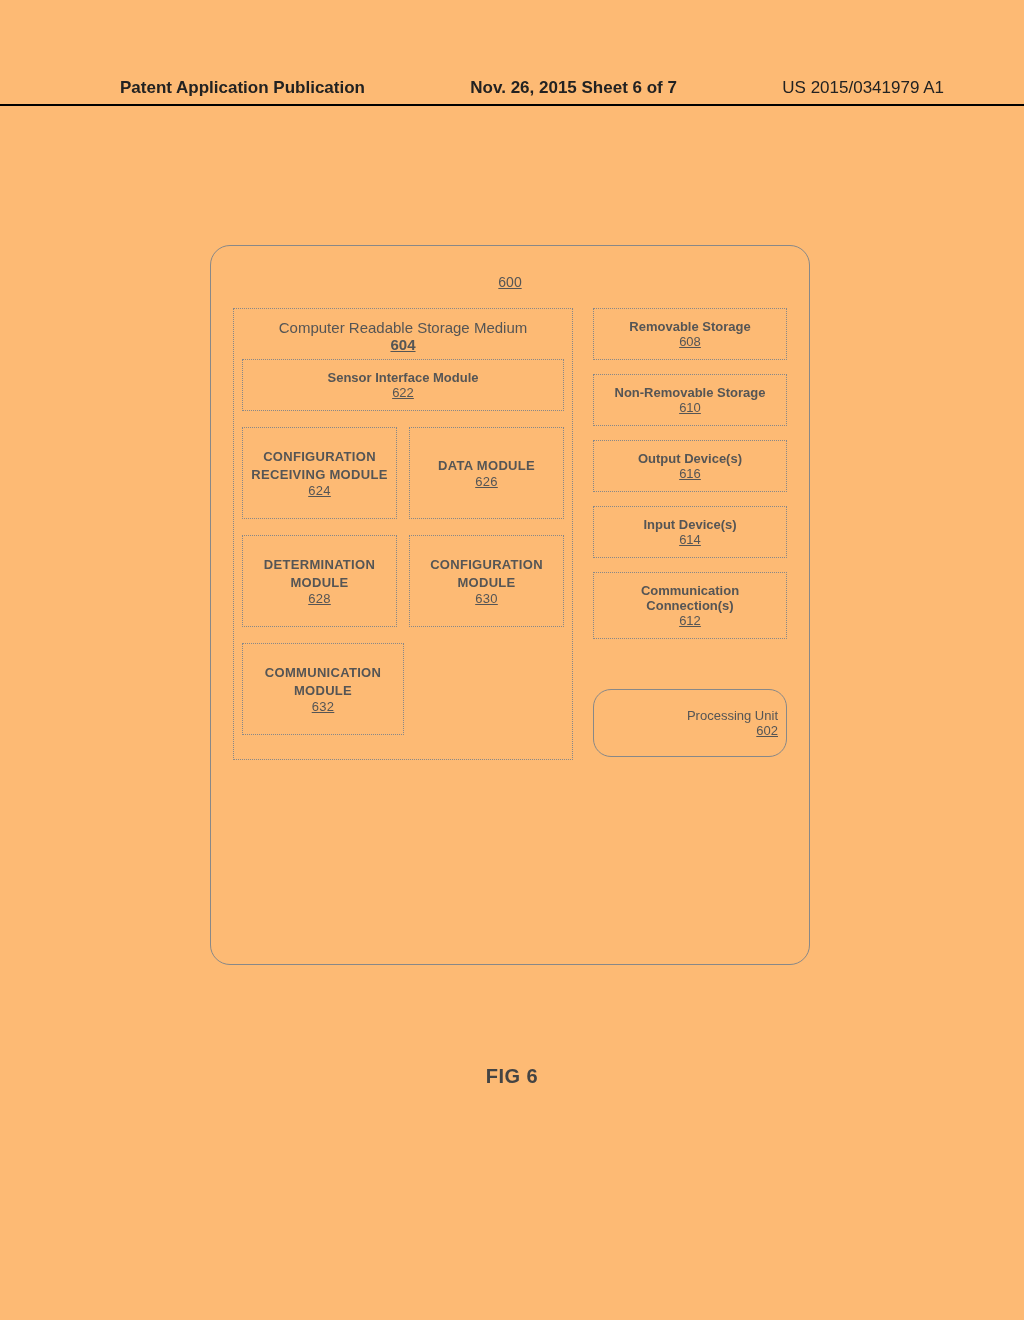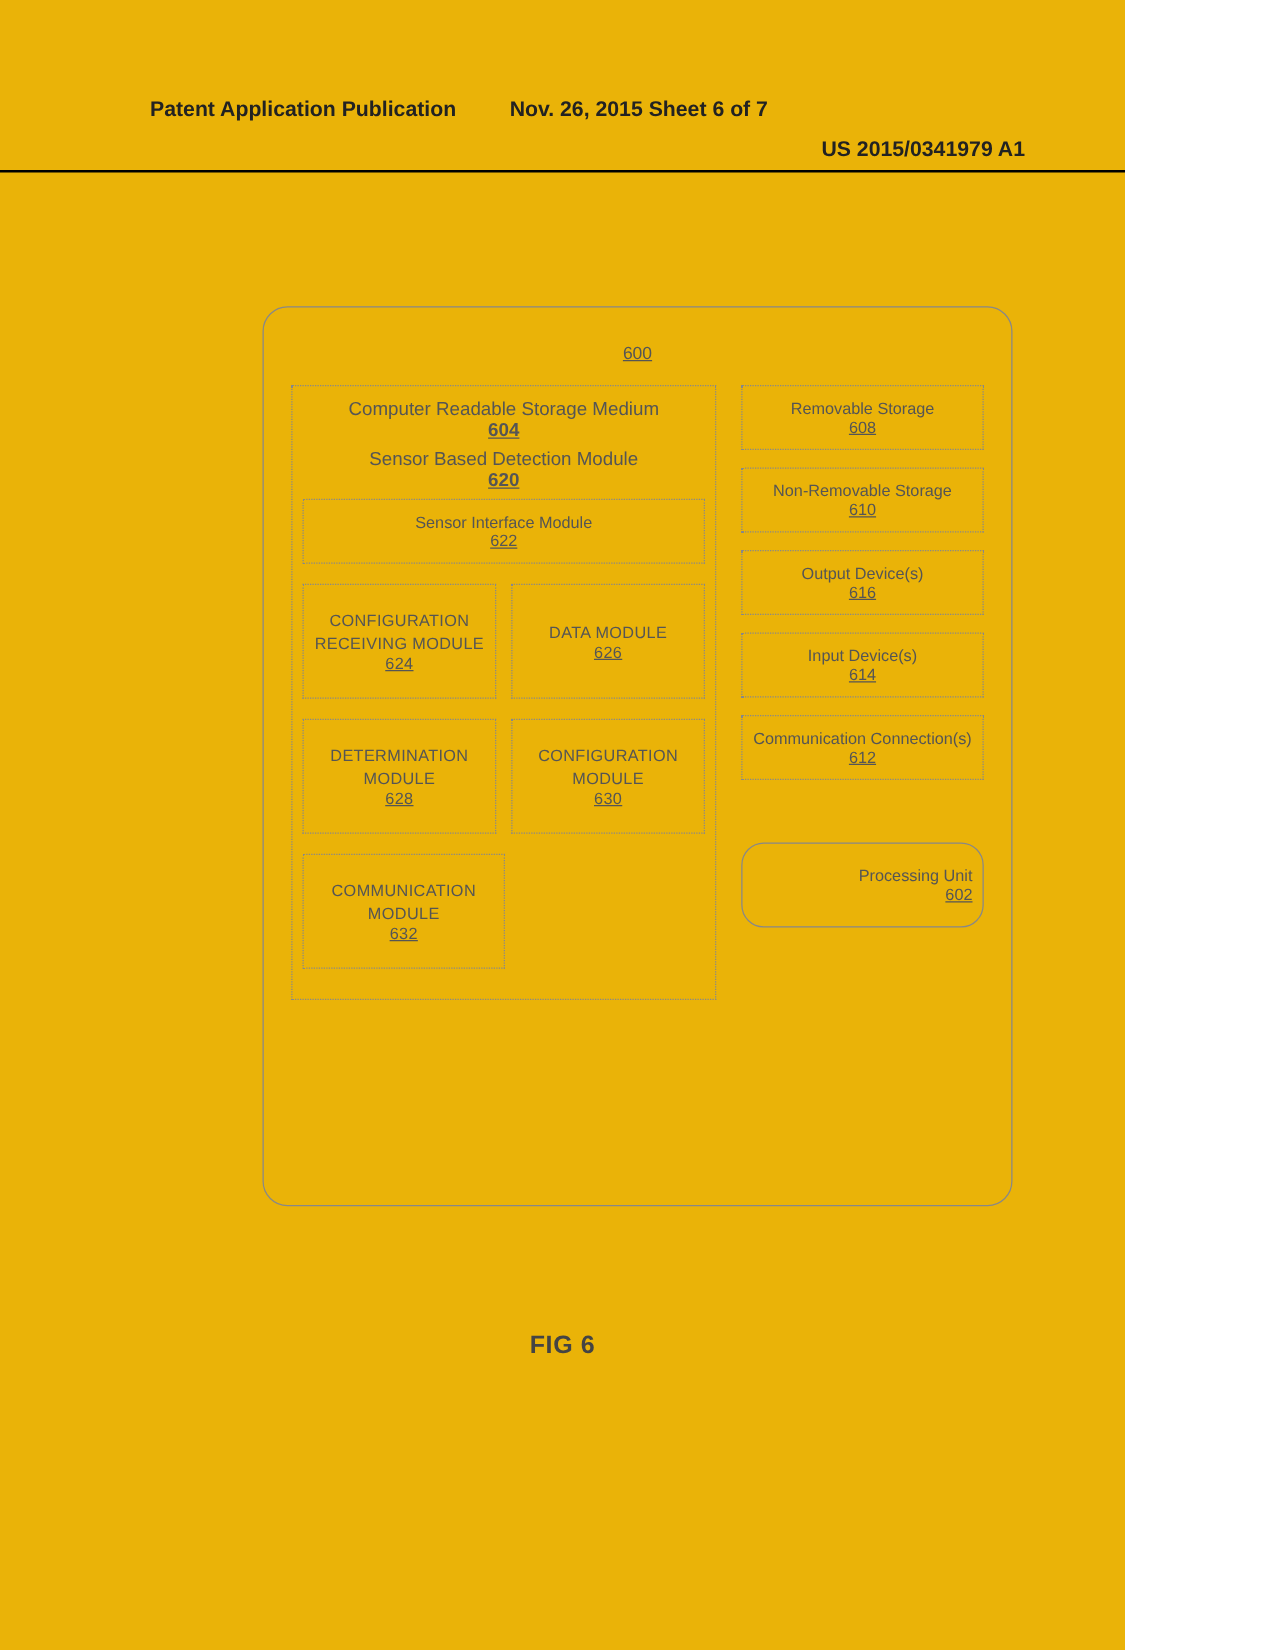--- a/index.html
+++ b/index.html
@@ -3,37 +3,37 @@
 <meta charset="utf-8">
 <style>
   * { box-sizing: border-box; }
   body {
     margin: 0;
     background: #fff;
     font-family: Arial, Helvetica, sans-serif;
     color: #222;
   }
   .page {
-    width: 900px;
+    width: 1024px;
     height: 1320px;
     position: relative;
-    background: #eab308;
+    background: #fdba74;
   }
   .header {
     position: absolute;
     top: 78px; left: 0; width: 100%;
     border-bottom: 2px solid #000;
     padding: 0 80px 6px 120px;
     display: flex;
     justify-content: space-between;
     font-size: 17px;
     font-weight: bold;
   }
   .header .mid { font-weight: bold; }
-  .header .right { font-weight: bold; margin-top: 32px; }
+  .header .right { font-weight: normal; }
 
   .figure-wrap {
     position: absolute;
     top: 245px; left: 210px;
     width: 600px;
   }
   .outer {
     border: 1px solid #888;
     border-radius: 20px;
     padding: 28px 22px 40px 22px;
@@ -63,21 +63,21 @@
     flex-direction: column;
     gap: 14px;
   }
   .box {
     border: 1px dotted #888;
     padding: 10px 6px;
     text-align: center;
     font-size: 13px;
     color:#555;
   }
-  .box .lbl { display:block; }
+  .box .lbl { display:block;font-weight:bold; }
   .box .num { display:block; text-decoration: underline; }
   .wide-head {
     text-align:center;
     font-size:15px;
     color:#555;
     margin-bottom:6px;
   }
   .wide-head .num{ text-decoration:underline; display:block;font-weight:bold; }
   .subhead { margin-top:6px; }
   .gridrow { display:flex; gap:12px; margin-top:16px; }
@@ -117,24 +117,20 @@
 
   <div class="figure-wrap">
     <div class="outer">
       <div class="topnum">600</div>
 
       <div class="cols">
         <div class="leftcol">
           <div class="wide-head">
             <span>Computer Readable Storage Medium</span>
             <span class="num">604</span>
-          </div>
-          <div class="wide-head subhead">
-            <span>Sensor Based Detection Module</span>
-            <span class="num">620</span>
           </div>
           <div class="box" style="margin-top:6px;">
             <span class="lbl">Sensor Interface Module</span>
             <span class="num">622</span>
           </div>
 
           <div class="gridrow">
             <div class="box">
               <span class="lbl">CONFIGURATION RECEIVING MODULE</span>
               <span class="num">624</span>

